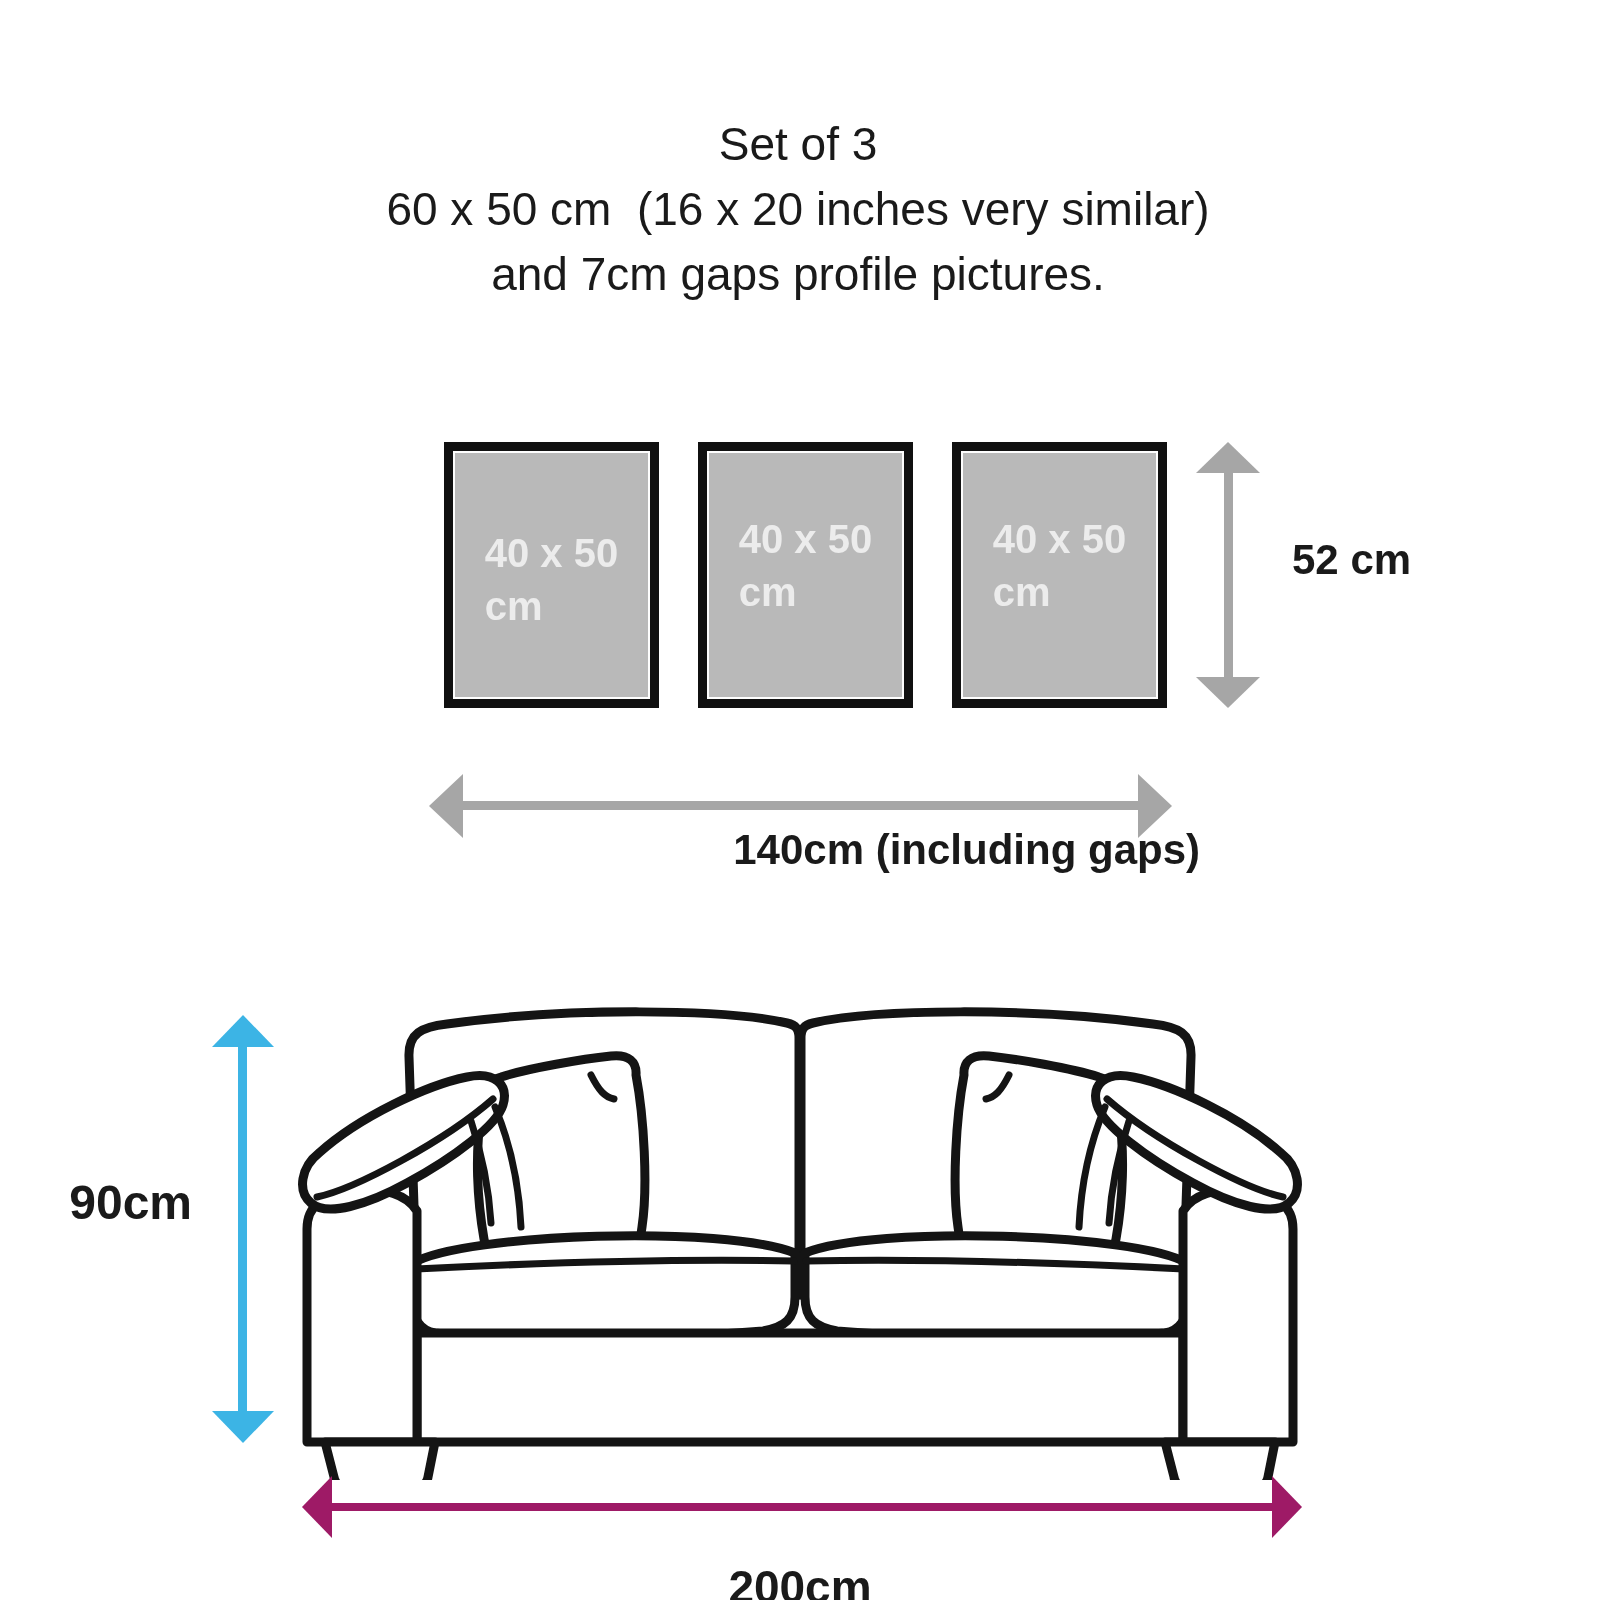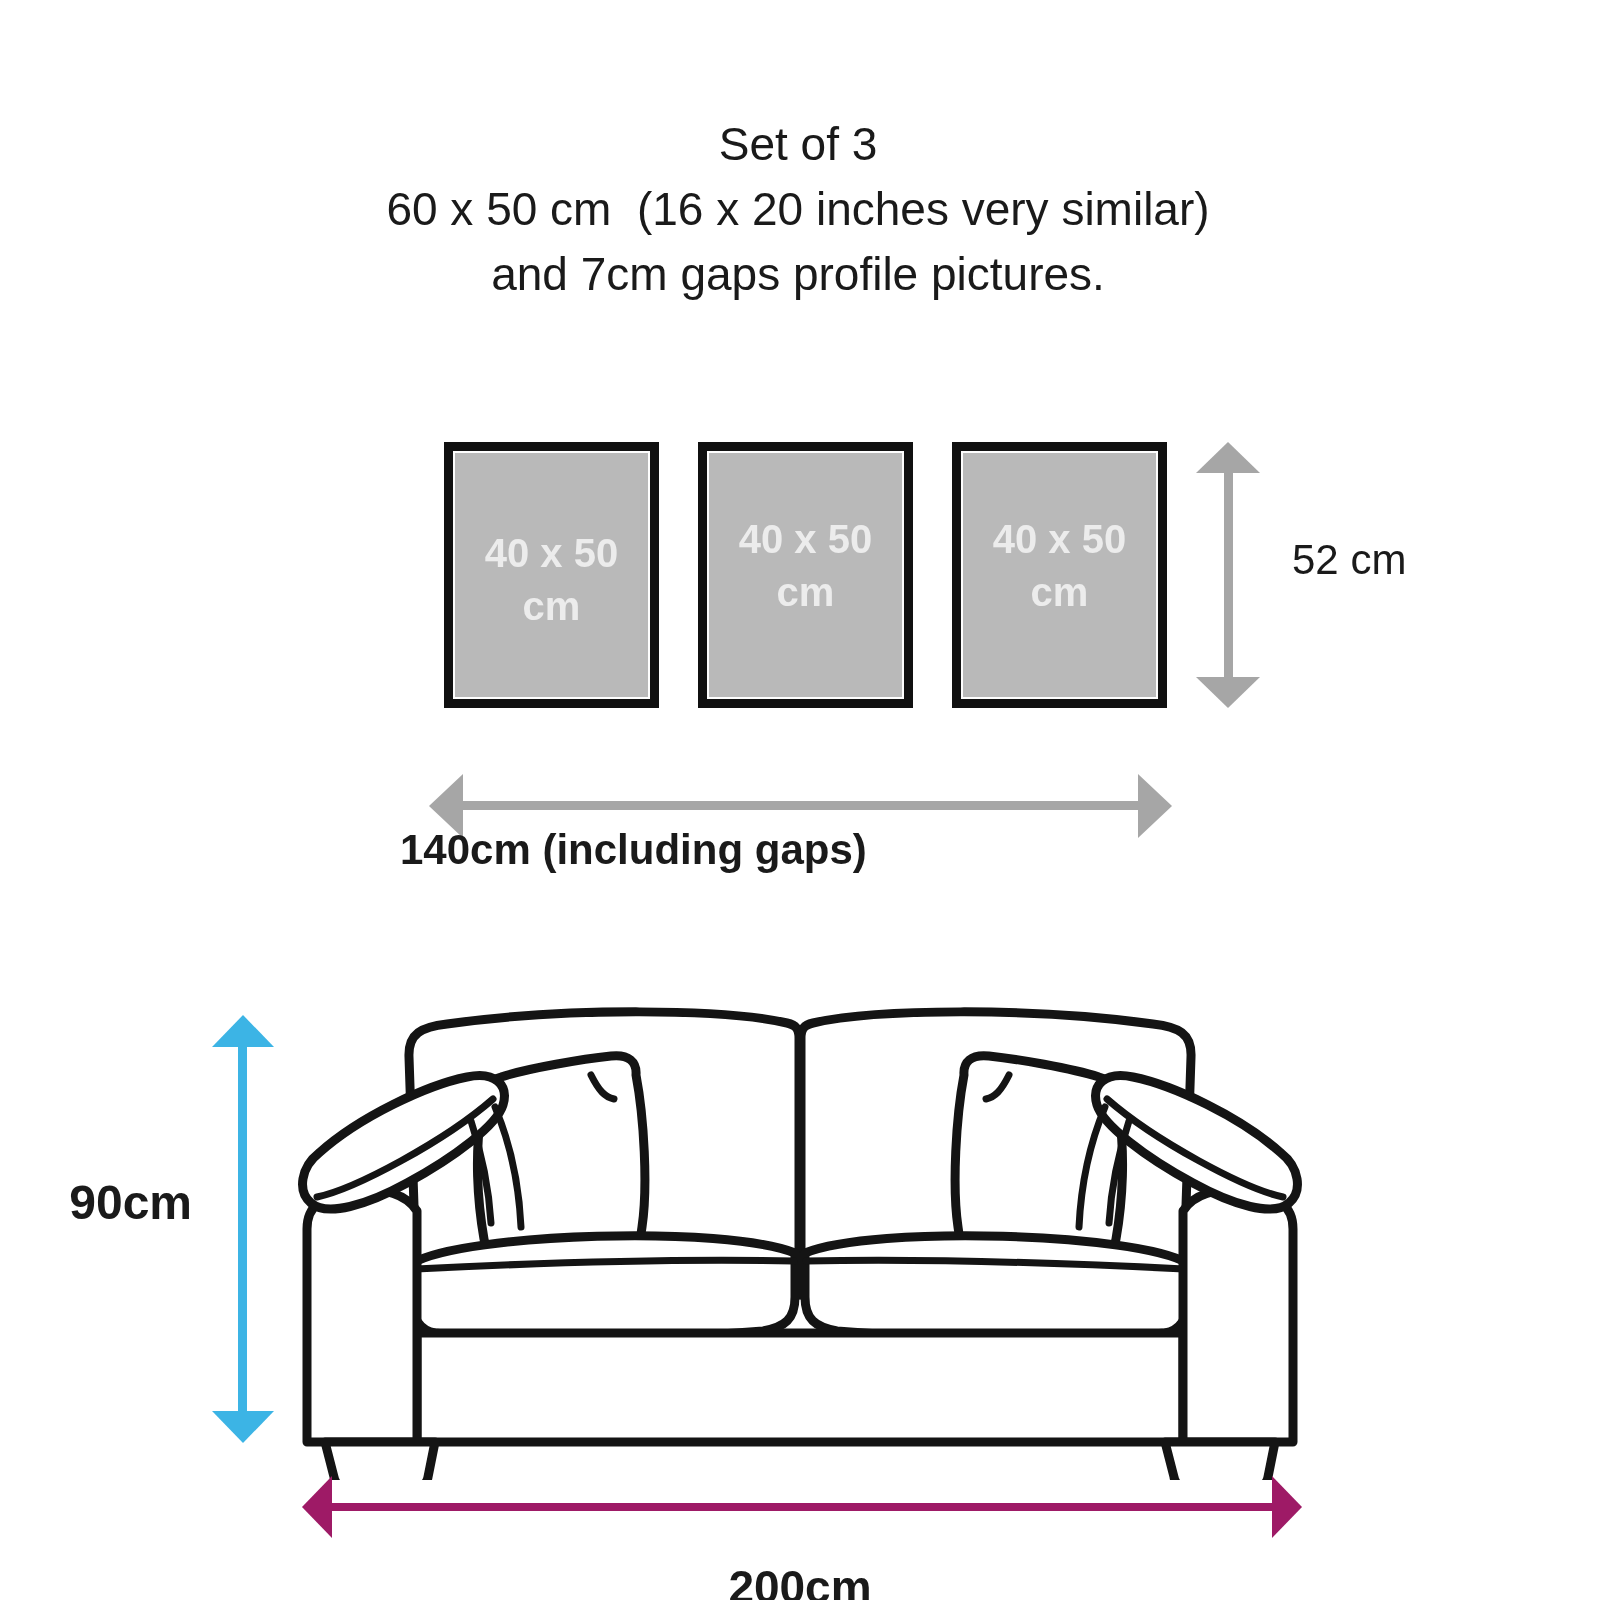--- a/index.html
+++ b/index.html
@@ -7,41 +7,41 @@
   #page{position:relative;width:1600px;height:1600px;background:var(--background,#fff);overflow:hidden;color:var(--text,#1a1a1a);padding-left:24px;}
 
   
   .title{position:absolute;top:112px;left:0;width:1596px;text-align:center;}
   .title-line{font-size:46px;line-height:65px;color:var(--text);white-space:pre;}
 
   
   .frame{position:absolute;top:442px;width:215px;height:266px;background:var(--frame-fill);
          border:9px solid var(--frame-border);box-sizing:border-box;box-shadow:inset 0 0 0 2px #fdfdfd;
          display:flex;flex-direction:column;align-items:center;}
-  .frame-label{font-weight:bold;font-size:40px;line-height:53px;color:var(--frame-label);text-align:center;}
+  .frame-label{font-weight:bold;font-size:40px;line-height:53px;color:var(--frame-label);}
   #frame-1{left:444px;} #frame-2{left:698px;} #frame-3{left:952px;}
   #frame-1 .frame-label{margin-top:76px;}
   #frame-2 .frame-label,#frame-3 .frame-label{margin-top:62px;}
 
   
   .shaft-v{position:absolute;width:9px;}
   .shaft-h{position:absolute;height:9px;}
   .tri{position:absolute;width:0;height:0;}
 
   
   .garrow-shaft-v{left:1224px;top:470px;height:210px;background:var(--arrow-gray);}
   .garrow-up{left:1196px;top:442px;border-left:32px solid transparent;border-right:32px solid transparent;border-bottom:31px solid var(--arrow-gray);}
   .garrow-down{left:1196px;top:677px;border-left:32px solid transparent;border-right:32px solid transparent;border-top:31px solid var(--arrow-gray);}
-  .label-52{position:absolute;left:1292px;top:536px;font-weight:normal;font-size:42px;}
+  .label-52{position:absolute;left:1292px;top:536px;font-weight:bold;font-size:42px;}
 
   
   .garrow-shaft-h{left:460px;top:801px;width:681px;background:var(--arrow-gray);}
   .garrow-left{left:429px;top:774px;border-top:32px solid transparent;border-bottom:32px solid transparent;border-right:34px solid var(--arrow-gray);}
   .garrow-right{left:1138px;top:774px;border-top:32px solid transparent;border-bottom:32px solid transparent;border-left:34px solid var(--arrow-gray);}
-  .label-140{position:absolute;left:400px;top:826px;width:800px;text-align:left;font-weight:bold;font-size:42px;}
+  .label-140{position:absolute;left:400px;top:826px;width:800px;text-align:right;font-weight:bold;font-size:42px;}
 
   
   .carrow-shaft{left:238px;top:1044px;height:370px;background:var(--arrow-cyan);}
   .carrow-up{left:212px;top:1015px;border-left:31px solid transparent;border-right:31px solid transparent;border-bottom:32px solid var(--arrow-cyan);}
   .carrow-down{left:212px;top:1411px;border-left:31px solid transparent;border-right:31px solid transparent;border-top:32px solid var(--arrow-cyan);}
   .label-90{position:absolute;left:40px;top:1175px;width:152px;text-align:right;font-weight:bold;font-size:48px;}
 
   
   .marrow-shaft{left:330px;top:1503px;width:944px;height:8px;background:var(--arrow-magenta);}
   .marrow-left{left:302px;top:1476px;border-top:31px solid transparent;border-bottom:31px solid transparent;border-right:30px solid var(--arrow-magenta);}

